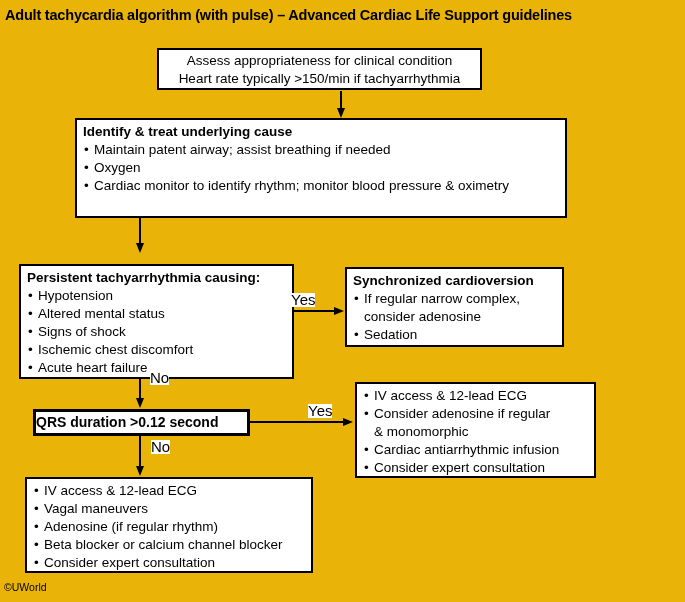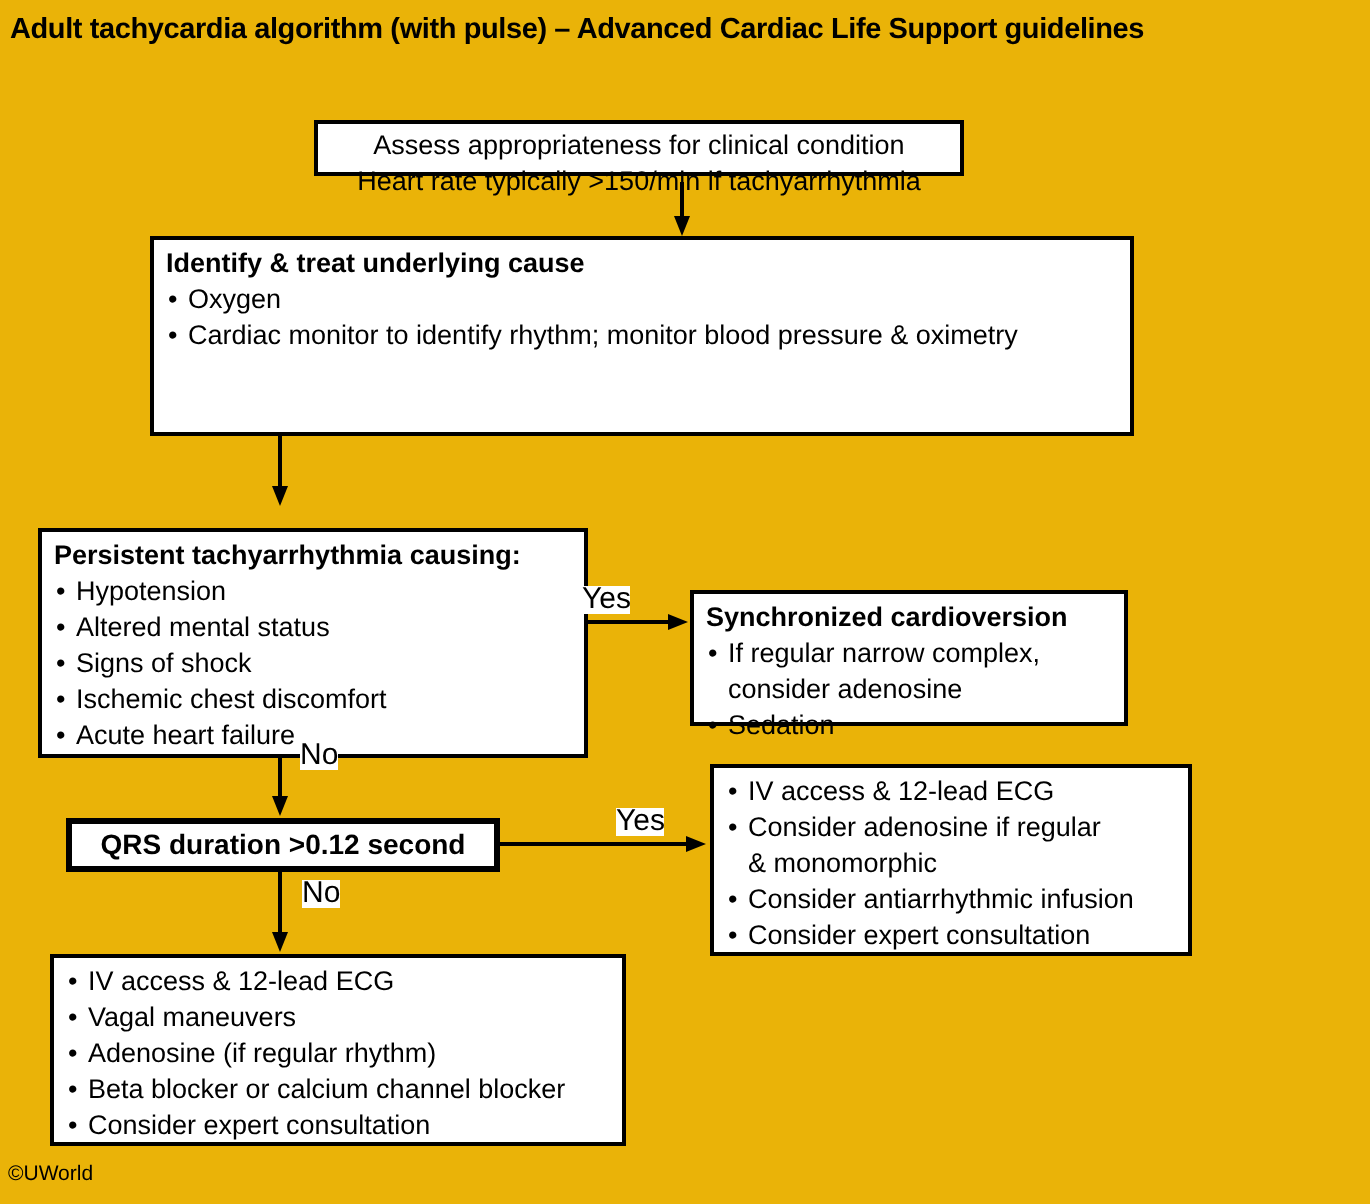--- a/index.html
+++ b/index.html
@@ -44,21 +44,21 @@
   .bullet::before {
     content: "\2022";
     position: absolute;
     left: 1px;
     top: 0;
   }
   .decision {
     border-width: 3px;
     font-weight: bold;
     font-size: 14px;
-    text-align: center;
+    text-align: left;
     padding: 0;
     line-height: 21px;
   }
   .edge-label {
     position: absolute;
     font-size: 15px;
     line-height: 14px;
     background: #ffffff;
   }
   .watermark {
@@ -88,56 +88,57 @@
       </marker>
     </defs>
     <line x1="341" y1="91" x2="341" y2="108" stroke="#000" stroke-width="2" marker-end="url(#arrow)"></line>
     <line x1="140" y1="197" x2="140" y2="243" stroke="#000" stroke-width="2" marker-end="url(#arrow)"></line>
     <line x1="281" y1="311" x2="334" y2="311" stroke="#000" stroke-width="2" marker-end="url(#arrow)"></line>
     <line x1="140" y1="368" x2="140" y2="398" stroke="#000" stroke-width="2" marker-end="url(#arrow)"></line>
     <line x1="250" y1="422" x2="343" y2="422" stroke="#000" stroke-width="2" marker-end="url(#arrow)"></line>
     <line x1="140" y1="435" x2="140" y2="466" stroke="#000" stroke-width="2" marker-end="url(#arrow)"></line>
   </svg>
 
-  <div class="flowbox centered" style="left:157px; top:48px; width:325px; height:28px;margin-top:12px;">
+  <div class="flowbox centered" style="left:157px; top:48px; width:325px; height:42px;">
     <div>Assess appropriateness for clinical condition</div>
     <div>Heart rate typically &gt;150/min if tachyarrhythmia</div>
   </div>
 
   <div class="flowbox" style="left:75px; top:118px; width:492px; height:100px;">
     <div class="box-header">Identify &amp; treat underlying cause</div>
+    <div class="bullet">Maintain patent airway; assist breathing if needed</div>
     <div class="bullet">Oxygen</div>
     <div class="bullet">Cardiac monitor to identify rhythm; monitor blood pressure &amp; oximetry</div>
   </div>
 
   <div class="flowbox" style="left:19px; top:254px; width:275px; height:115px;margin-top:10px;">
     <div class="box-header">Persistent tachyarrhythmia causing:</div>
     <div class="bullet">Hypotension</div>
     <div class="bullet">Altered mental status</div>
     <div class="bullet">Signs of shock</div>
     <div class="bullet">Ischemic chest discomfort</div>
     <div class="bullet">Acute heart failure</div>
   </div>
 
-  <div class="flowbox" style="left:345px; top:267px; width:219px; height:68px;margin-top:28px;">
+  <div class="flowbox" style="left:345px; top:267px; width:219px; height:80px;">
     <div class="box-header">Synchronized cardioversion</div>
     <div class="bullet">If regular narrow complex,
 consider adenosine</div>
     <div class="bullet">Sedation</div>
   </div>
 
   <div class="flowbox decision" style="left:33px; top:409px; width:217px; height:27px;">
     <div>QRS duration &gt;0.12 second</div>
   </div>
 
   <div class="flowbox" style="left:355px; top:382px; width:241px; height:96px;">
     <div class="bullet">IV access &amp; 12-lead ECG</div>
     <div class="bullet">Consider adenosine if regular
 &amp; monomorphic</div>
-    <div class="bullet">Consider antiarrhythmic infusion</div>
+    <div class="bullet">Cardiac antiarrhythmic infusion</div>
     <div class="bullet">Consider expert consultation</div>
   </div>
 
   <div class="flowbox" style="left:25px; top:477px; width:288px; height:96px;">
     <div class="bullet">IV access &amp; 12-lead ECG</div>
     <div class="bullet">Vagal maneuvers</div>
     <div class="bullet">Adenosine (if regular rhythm)</div>
     <div class="bullet">Beta blocker or calcium channel blocker</div>
     <div class="bullet">Consider expert consultation</div>
   </div>

